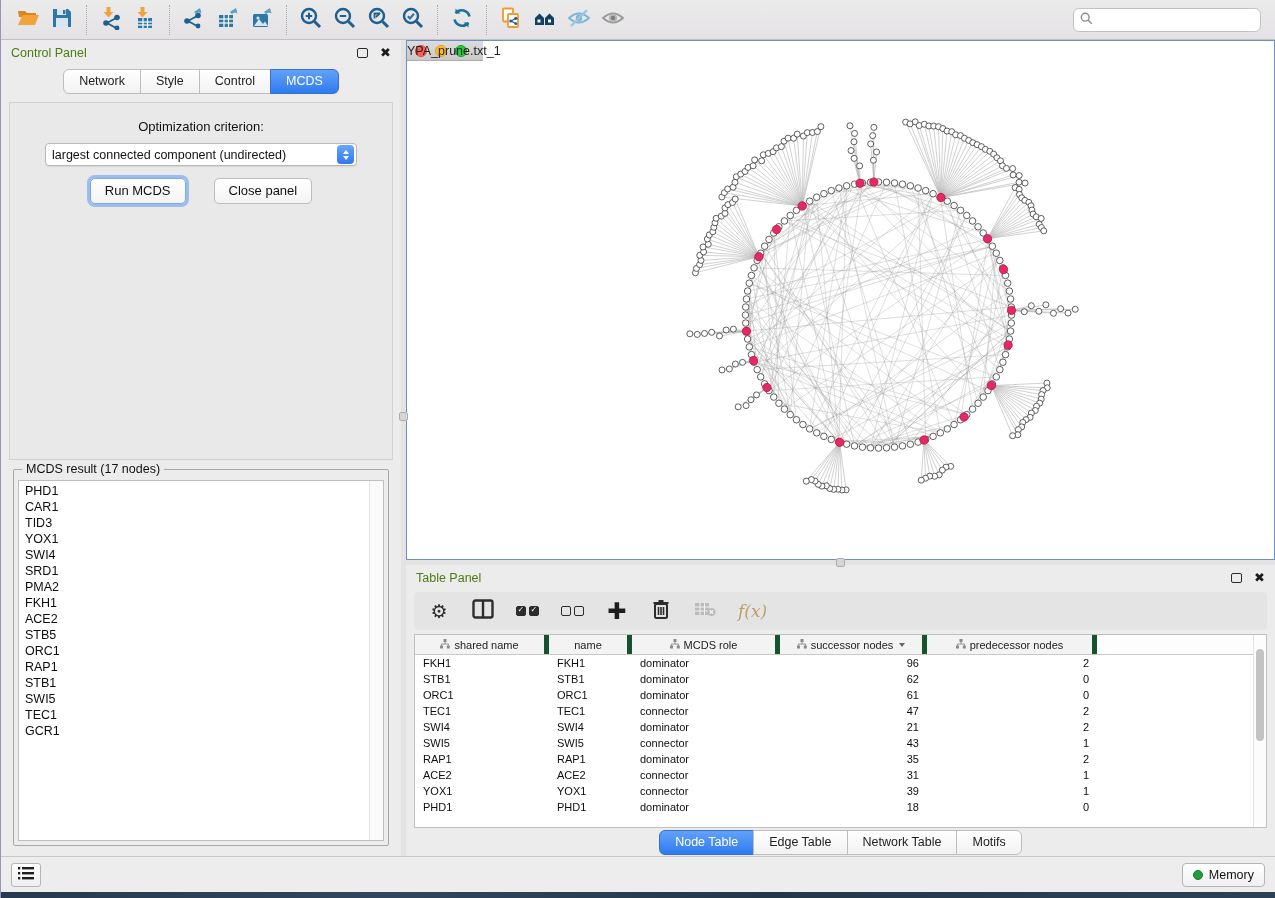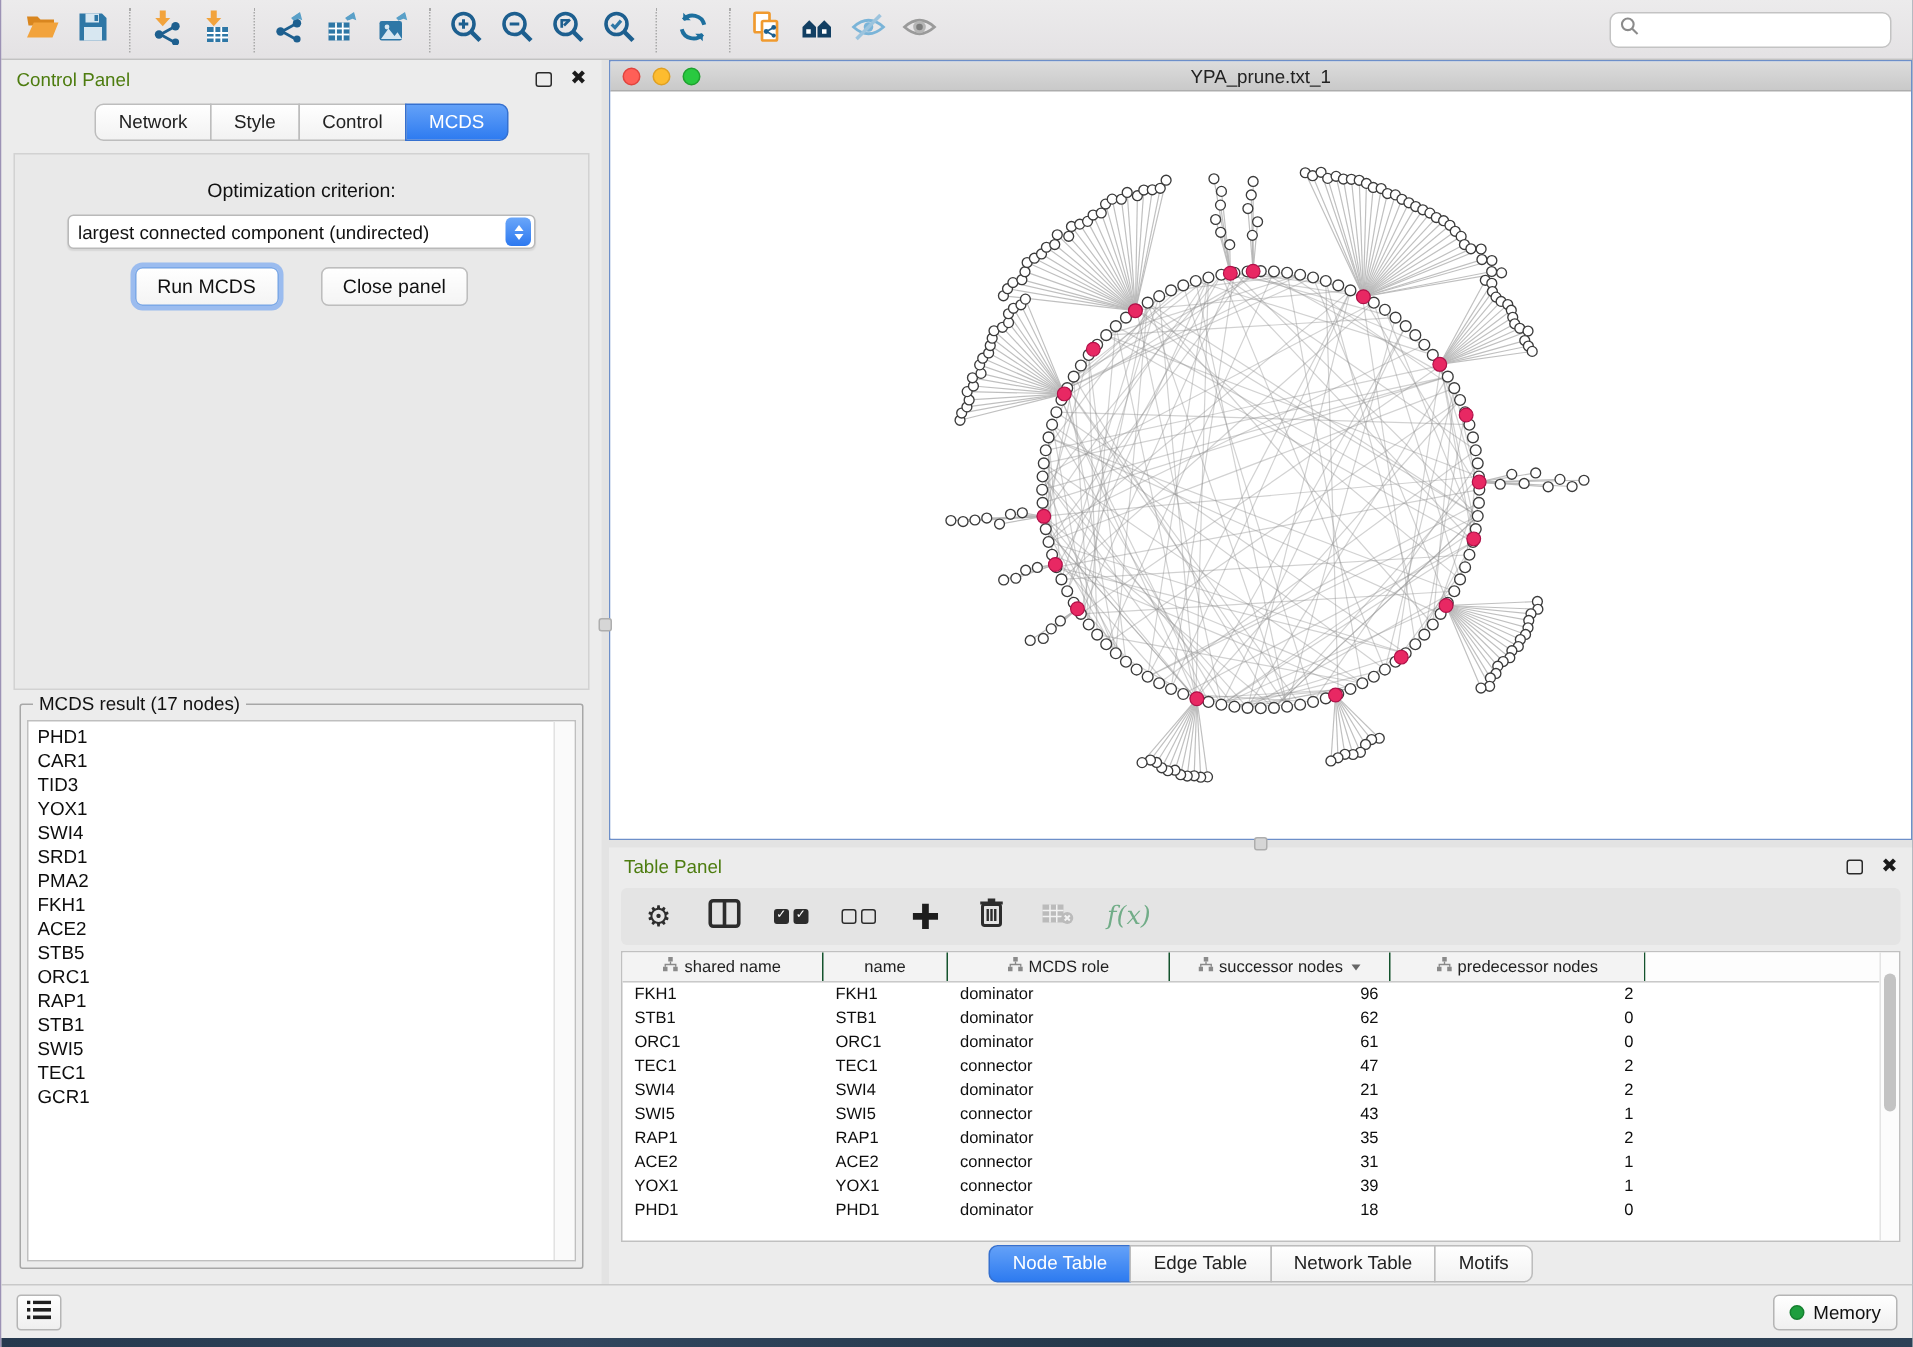--- a/index.html
+++ b/index.html
@@ -52,46 +52,46 @@
 
   .groupbox { margin:9px 12px 4px; border:1px solid #a7a7a7; border-radius:2px; flex:1; position:relative; padding:10px 4px 4px; min-height:0; }
   .groupbox-title { position:absolute; top:-8px; left:8px; background:#ececec; padding:0 4px; font-size:12.5px; color:#111; }
   .mcds-list { background:#fff; border:1px solid #bfbfbf; height:100%; overflow:hidden; display:flex; }
   .mcds-items { flex:1; padding:2px 0 0 6px; }
   .mcds-items div { font-size:12.5px; color:#0d0d0d; line-height:16px; cursor:default; }
   .mcds-scroll { width:14px; background:#fafafa; border-left:1px solid #e2e2e2; }
 
   
   .right-col { flex:1; display:flex; flex-direction:column; min-width:0; }
-  .network-panel { height:520px; flex:0 0 auto; border:1px solid #6d8fc9; display:flex; flex-direction:column; background:#fff; }
+  .network-panel { height:520px; flex:0 0 auto; border:1px solid #6d8fc9; display:flex; flex-direction:row; background:#fff; }
   .net-titlebar { height:20px; background:linear-gradient(#dcdcdc,#c9c9c9); border-bottom:1px solid #adadad; display:flex; align-items:center; padding:0 8px; flex:0 0 auto; position:relative; }
   .tl { width:12px; height:12px; border-radius:50%; margin-right:8px; cursor:pointer; flex:0 0 auto; }
   .tl.red { background:#ff5f57; border:1px solid #e0443e; }
   .tl.yellow { background:#fdbc2f; border:1px solid #dfa023; }
   .tl.green { background:#29c940; border:1px solid #1fa12f; }
   .net-title { position:absolute; left:0; right:0; text-align:center; font-size:12.5px; color:#222; pointer-events:none; }
   .net-canvas { flex:1; background:#fff; overflow:hidden; }
 
   
   .table-panel { flex:1; background:#ececec; display:flex; flex-direction:column; min-height:0; }
   .tp-toolbar { margin:2px 8px 4px; background:#e4e4e4; border-radius:4px; height:38px; display:flex; align-items:center; padding:0 14px; gap:22px; flex:0 0 auto; }
   .tp-icon { display:flex; align-items:center; justify-content:center; cursor:pointer; min-width:22px; height:24px; }
   .tp-icon.disabled { cursor:default; opacity:.55; }
   .gear-glyph { font-size:19px; color:#2d2d2d; line-height:1; font-family:"DejaVu Sans",sans-serif; }
   .plus-glyph { font-size:23px; font-weight:bold; color:#1d1d1d; line-height:1; }
-  .fx-glyph { font-family:"DejaVu Serif",serif; font-style:italic; font-size:17px; color:#15803d; }
+  .fx-glyph { font-family:"DejaVu Serif",serif; font-style:italic; font-size:17px; color:#a16207; }
   .cb-pair { display:flex; gap:3px; }
   .cb { width:10px; height:10px; border:1.5px solid #2c2c2c; border-radius:2px; position:relative; }
   .cb.checked { background:#2c2c2c; }
   .cb.checked::after { content:"✓"; color:#fff; font-size:8px; position:absolute; top:-2px; left:0.5px; }
 
   .table-wrap { margin:0 8px; background:#fff; border:1px solid #c0c0c0; flex:1; min-height:0; display:flex; }
   .table-area { flex:1; min-width:0; display:flex; flex-direction:column; }
   .thead { display:flex; height:20px; background:#f3f3f3; border-bottom:1px solid #c9c9c9; flex:0 0 auto; }
-  .th { display:flex; align-items:center; justify-content:center; gap:4px; font-size:11px; color:#222; border-right:1px solid #14532d; cursor:pointer; overflow:hidden; white-space:nowrap; }
+  .th { display:flex; align-items:center; justify-content:center; gap:4px; font-size:11px; color:#222; border-right:5px solid #14532d; cursor:pointer; overflow:hidden; white-space:nowrap; }
   .th svg { flex:0 0 auto; }
   .sort-dn { width:0; height:0; border-left:3.5px solid transparent; border-right:3.5px solid transparent; border-top:4px solid #666; margin-left:2px; }
   .tbody { flex:1; overflow:hidden; }
   .tr { display:flex; height:16px; cursor:default; }
   .td { font-size:11px; color:#0e0e0e; line-height:16px; padding:0 8px; white-space:nowrap; overflow:hidden; }
   .td.num { text-align:right; }
   .tscroll { width:13px; background:#fcfcfc; border-left:1px solid #e4e4e4; position:relative; flex:0 0 auto; }
   .tscroll .thumb { position:absolute; top:14px; left:2px; width:8px; height:92px; background:#c3c3c3; border-radius:4px; }
 
   .tp-tabs { height:28px; display:flex; justify-content:center; align-items:center; flex:0 0 auto; }

